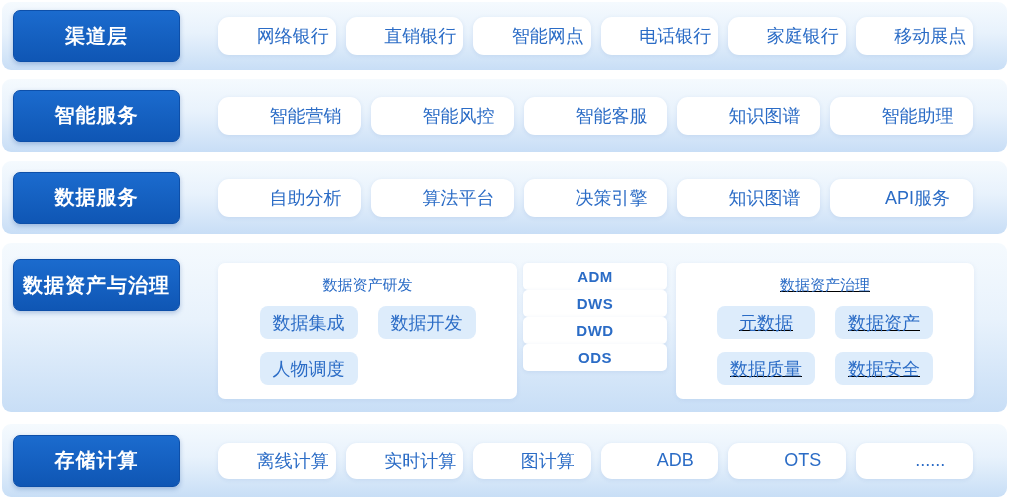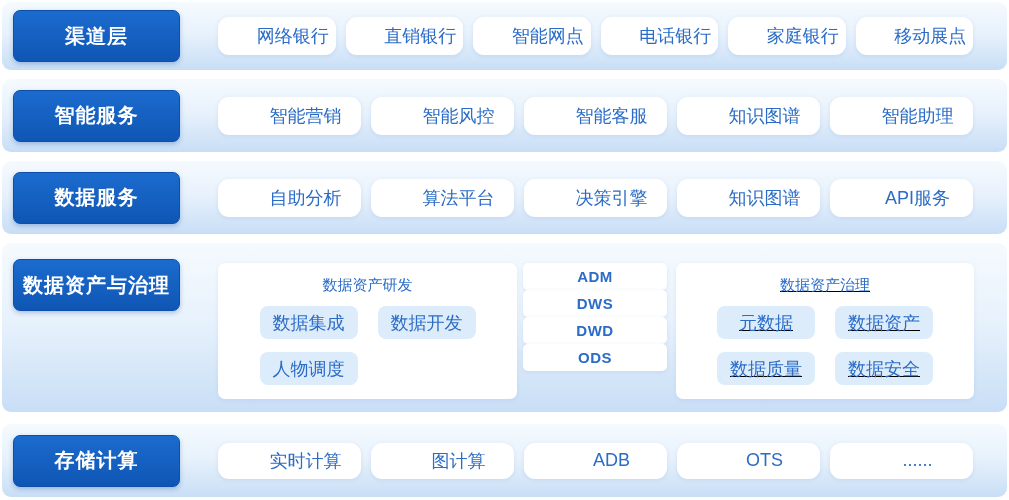--- a/index.html
+++ b/index.html
@@ -132,20 +132,21 @@
         <div class="chip">数据资产</div>
         <div class="chip">数据质量</div>
         <div class="chip">数据安全</div>
       </div>
     </div>
   </div>
 
   <div class="band band-5">
     <div class="layer-label label-mid">存储计算</div>
     <div class="cards">
+      <div class="card">离线计算</div>
       <div class="card">实时计算</div>
       <div class="card">图计算</div>
       <div class="card">ADB</div>
       <div class="card">OTS</div>
       <div class="card">......</div>
     </div>
   </div>
 
 </div>
 

